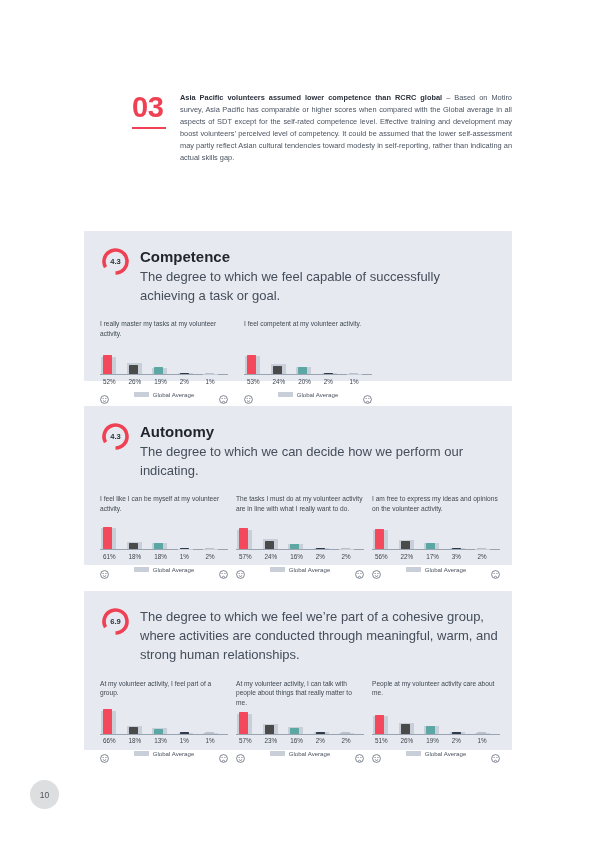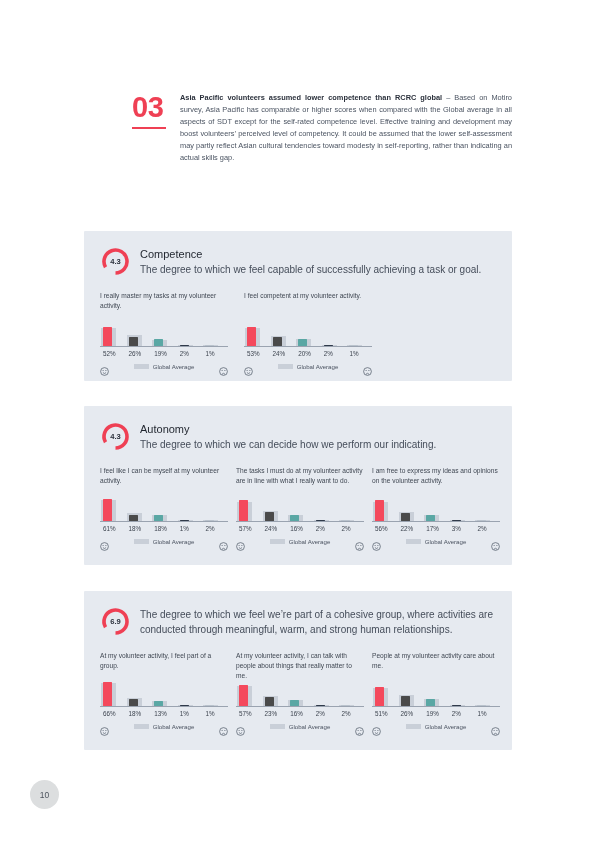--- a/index.html
+++ b/index.html
@@ -87,28 +87,28 @@
     display: flex;
     align-items: center;
     justify-content: center;
     font-size: 7.6px;
     font-weight: bold;
     color: #2b313c;
   }
 
   .card-titles { padding-top: 1px; }
   .card-title {
-    font-size: 11px;
-    font-weight: normal;
+    font-size: 15px;
+    font-weight: bold;
     color: #1f242d;
     line-height: 1.25;
     margin-bottom: 1px;
   }
   .card-desc {
-    font-size: 10px;
+    font-size: 13px;
     color: #454d5a;
     line-height: 1.45;
     max-width: 390px;
   }
 
   
   .charts {
     display: flex;
     margin-top: 14px;
     padding-left: 2px;

